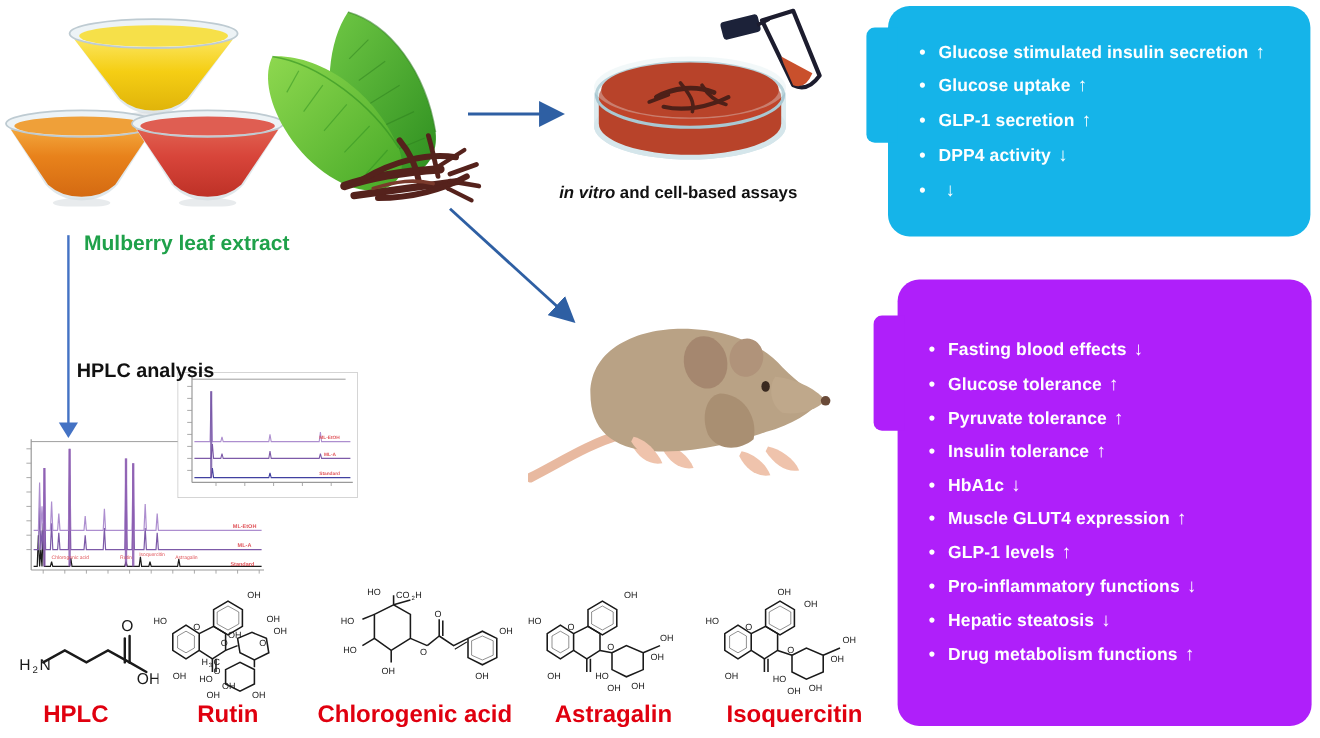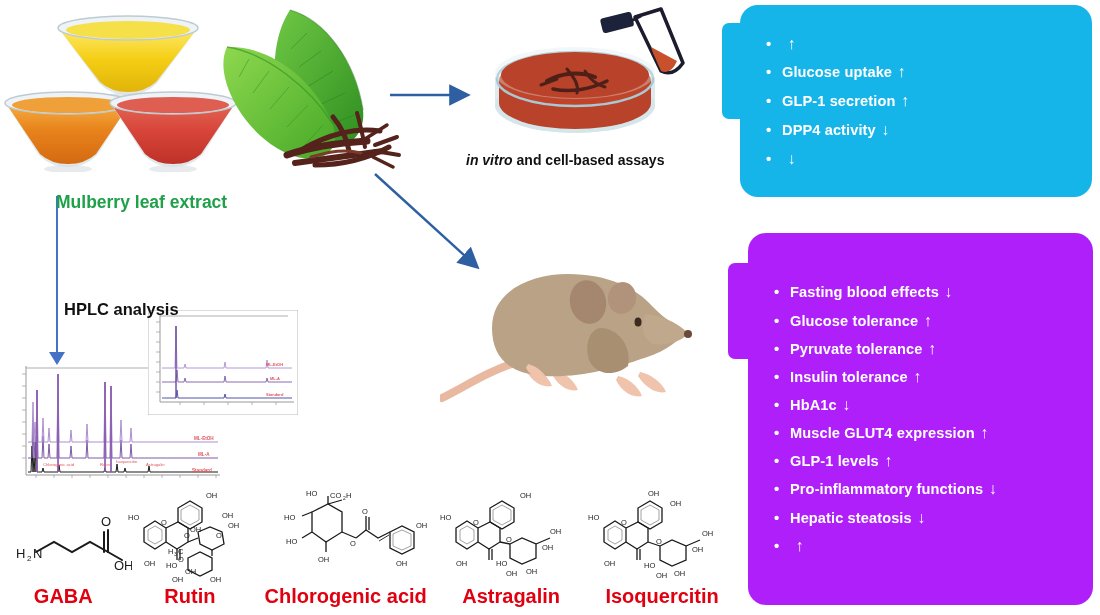--- a/index.html
+++ b/index.html
@@ -58,21 +58,21 @@
   .notch {
     position: absolute;
     width: 26px;
     border-radius: 7px 0 0 7px;
   }
   #vitro-notch { left: -18px; top: 18px; height: 96px; background: #15B4E9; }
   #vivo-notch  { left: -20px; top: 30px; height: 96px; background: #AF1FFA; }
 
   
   .label { font-weight: bold; white-space: nowrap; }
-  #mulberry-label { left: 56px; top: 192px; font-size: 17.5px; color: #1FA14A; }
+  #mulberry-label { left: 70px; top: 192px; font-size: 17.5px; color: #1FA14A; }
   #hplc-label     { left: 64px; top: 300px; font-size: 16.5px; color: #111111; }
   #vitro-label    { left: 466px; top: 152px; font-size: 14px; color: #111111; }
   #vivo-label     { left: 455px; top: 396px; font-size: 16.5px; color: #111111; }
   .ital { font-style: italic; }
 
   
   #compound-names {
     left: 0px; top: 585px; width: 740px;
     display: flex;
   }
@@ -533,20 +533,21 @@
 
   <div class="abs label" id="vitro-label">
     <span class="ital">in vitro</span><span> and cell-based assays</span>
   </div>
 
 
   <div class="abs callout" id="vitro-callout">
     <div class="notch" id="vitro-notch"></div>
     <div class="bullet-row">
       <span class="dot">•</span>
+      <span class="txt">Glucose stimulated insulin secretion</span>
       <span class="arrow">↑</span>
     </div>
     <div class="bullet-row">
       <span class="dot">•</span>
       <span class="txt">Glucose uptake</span>
       <span class="arrow">↑</span>
     </div>
     <div class="bullet-row">
       <span class="dot">•</span>
       <span class="txt">GLP-1 secretion</span>
@@ -605,25 +606,26 @@
       <span class="txt">Pro-inflammatory functions</span>
       <span class="arrow">↓</span>
     </div>
     <div class="bullet-row">
       <span class="dot">•</span>
       <span class="txt">Hepatic steatosis</span>
       <span class="arrow">↓</span>
     </div>
     <div class="bullet-row">
       <span class="dot">•</span>
+      <span class="txt">Drug metabolism functions</span>
       <span class="arrow">↑</span>
     </div>
   </div>
 
   <div class="abs" id="compound-names">
-    <div class="cname cn0">GABA</div>
+    <div class="cname cn0">HPLC</div>
     <div class="cname cn1">Rutin</div>
     <div class="cname cn2">Chlorogenic acid</div>
     <div class="cname cn3">Astragalin</div>
     <div class="cname cn4">Isoquercitin</div>
   </div>
 
 </div>
 
 </body></html>

